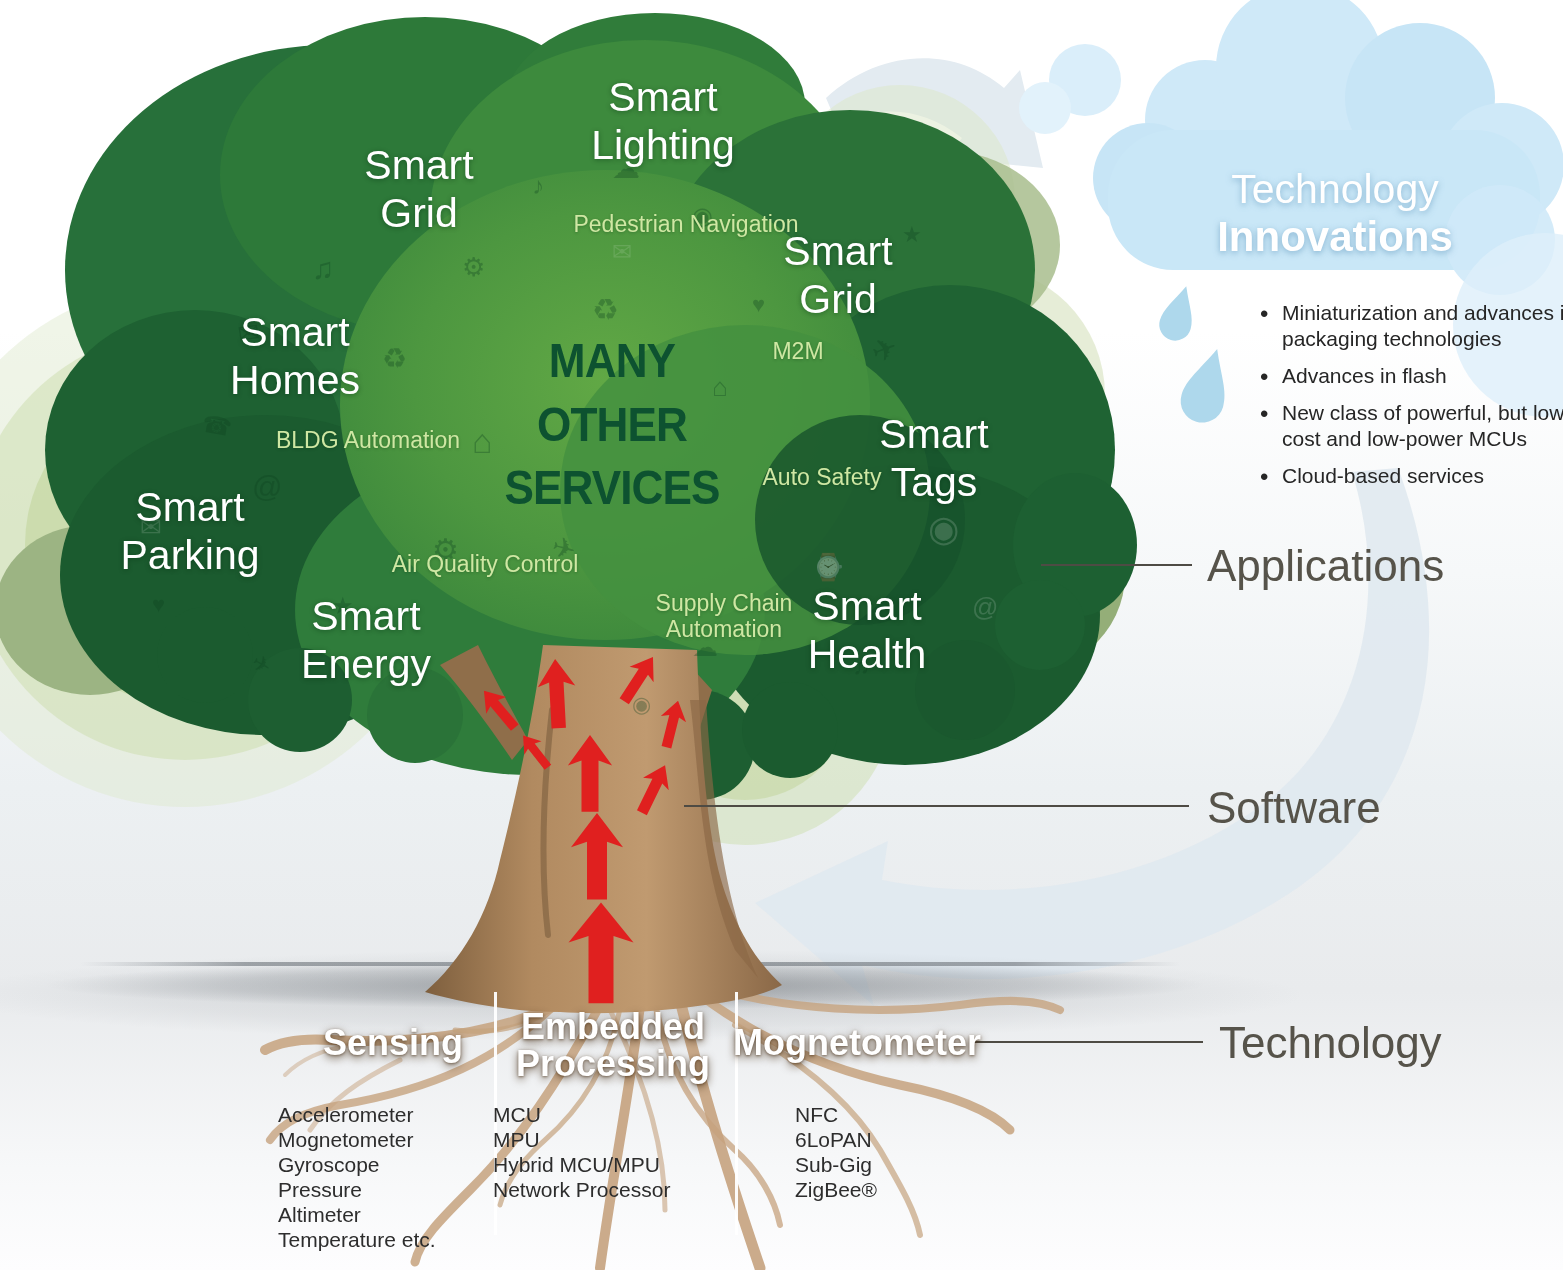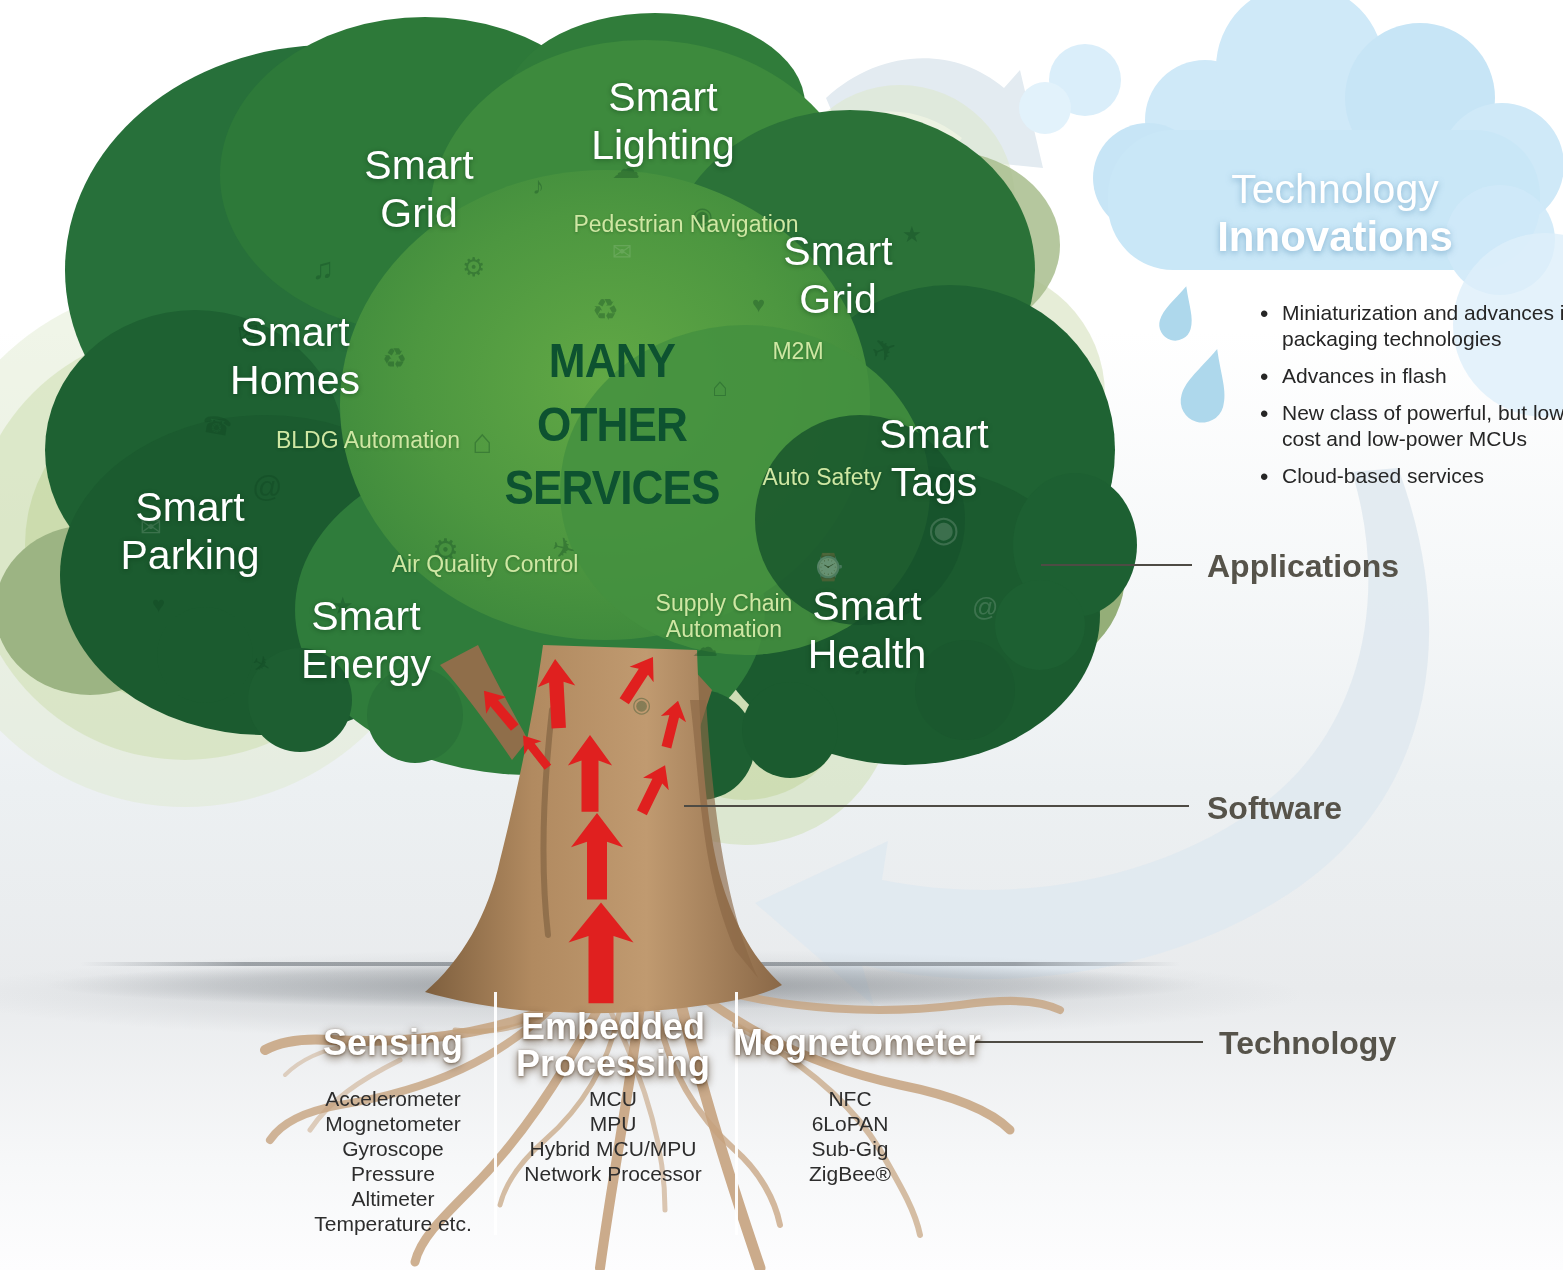--- a/index.html
+++ b/index.html
@@ -20,37 +20,37 @@
   .lbl-secondary {
     position:absolute; z-index:3; transform:translate(-50%,-50%);
     color:#cfe7a3; font-size:23px; line-height:1.15; text-align:center;
     text-shadow:0 1px 3px rgba(0,45,15,.3);
   }
   .center-label {
     position:absolute; z-index:3; transform:translate(-50%,-50%) scaleX(.9);
     font-weight:bold; font-size:49px; letter-spacing:-1px; color:#0d5230;
     line-height:1.3; text-align:center; white-space:pre-line;
   }
-  .side-label { position:absolute; z-index:3; transform:translateY(-50%); font-size:32px; color:#56534a;font-weight:bold; }
+  .side-label { position:absolute; z-index:3; transform:translateY(-50%); font-size:44px; color:#56534a; }
   .connector { position:absolute; z-index:2; height:2px; background:#4e4b44; }
   .cloud-title { position:absolute; z-index:3; transform:translate(-50%,-50%); text-align:center;
     color:#ffffff; line-height:1.12; text-shadow:0 2px 6px rgba(110,160,195,.75); }
   .cloud-title .t1 { font-size:41px; font-weight:400; display:block; }
   .cloud-title .t2 { font-size:42px; font-weight:bold; display:block; }
   .bullets { position:absolute; z-index:3; list-style:none; margin:17px; padding:0;
     font-size:21px; color:#262626; line-height:1.24; }
   .bullets li { position:relative; padding-left:22px; margin-bottom:11px; }
   .bullets li::before { content:"\2022"; position:absolute; left:0; top:-1px; font-size:24px; color:#262626; }
   .root-title {
     position:absolute; z-index:3; transform:translate(-50%,-50%);
     color:#fff; font-weight:bold; font-size:36px; line-height:1.02; text-align:center;
     text-shadow:0 3px 9px rgba(60,35,10,.7), 0 1px 3px rgba(60,35,10,.55);
   }
-  .root-list { position:absolute; z-index:3; transform:translateX(-50%); text-align:center;
-    font-size:21px; color:#2d2d2d; line-height:25px; }
+  .root-list { position:absolute; z-index:3; transform:translateX(-50%); 
+    font-size:21px; color:#2d2d2d; line-height:25px;margin-top:16px; }
   .divider { position:absolute; z-index:2; width:3px; background:rgba(255,255,255,.95); }
 </style>
 </head>
 <body>
 
 <div id="stage">
 
   <svg class="art" width="1563" height="1270" viewBox="0 0 1563 1270">
     <defs>
       <radialGradient id="canopyLight" cx="50%" cy="45%" r="60%">

